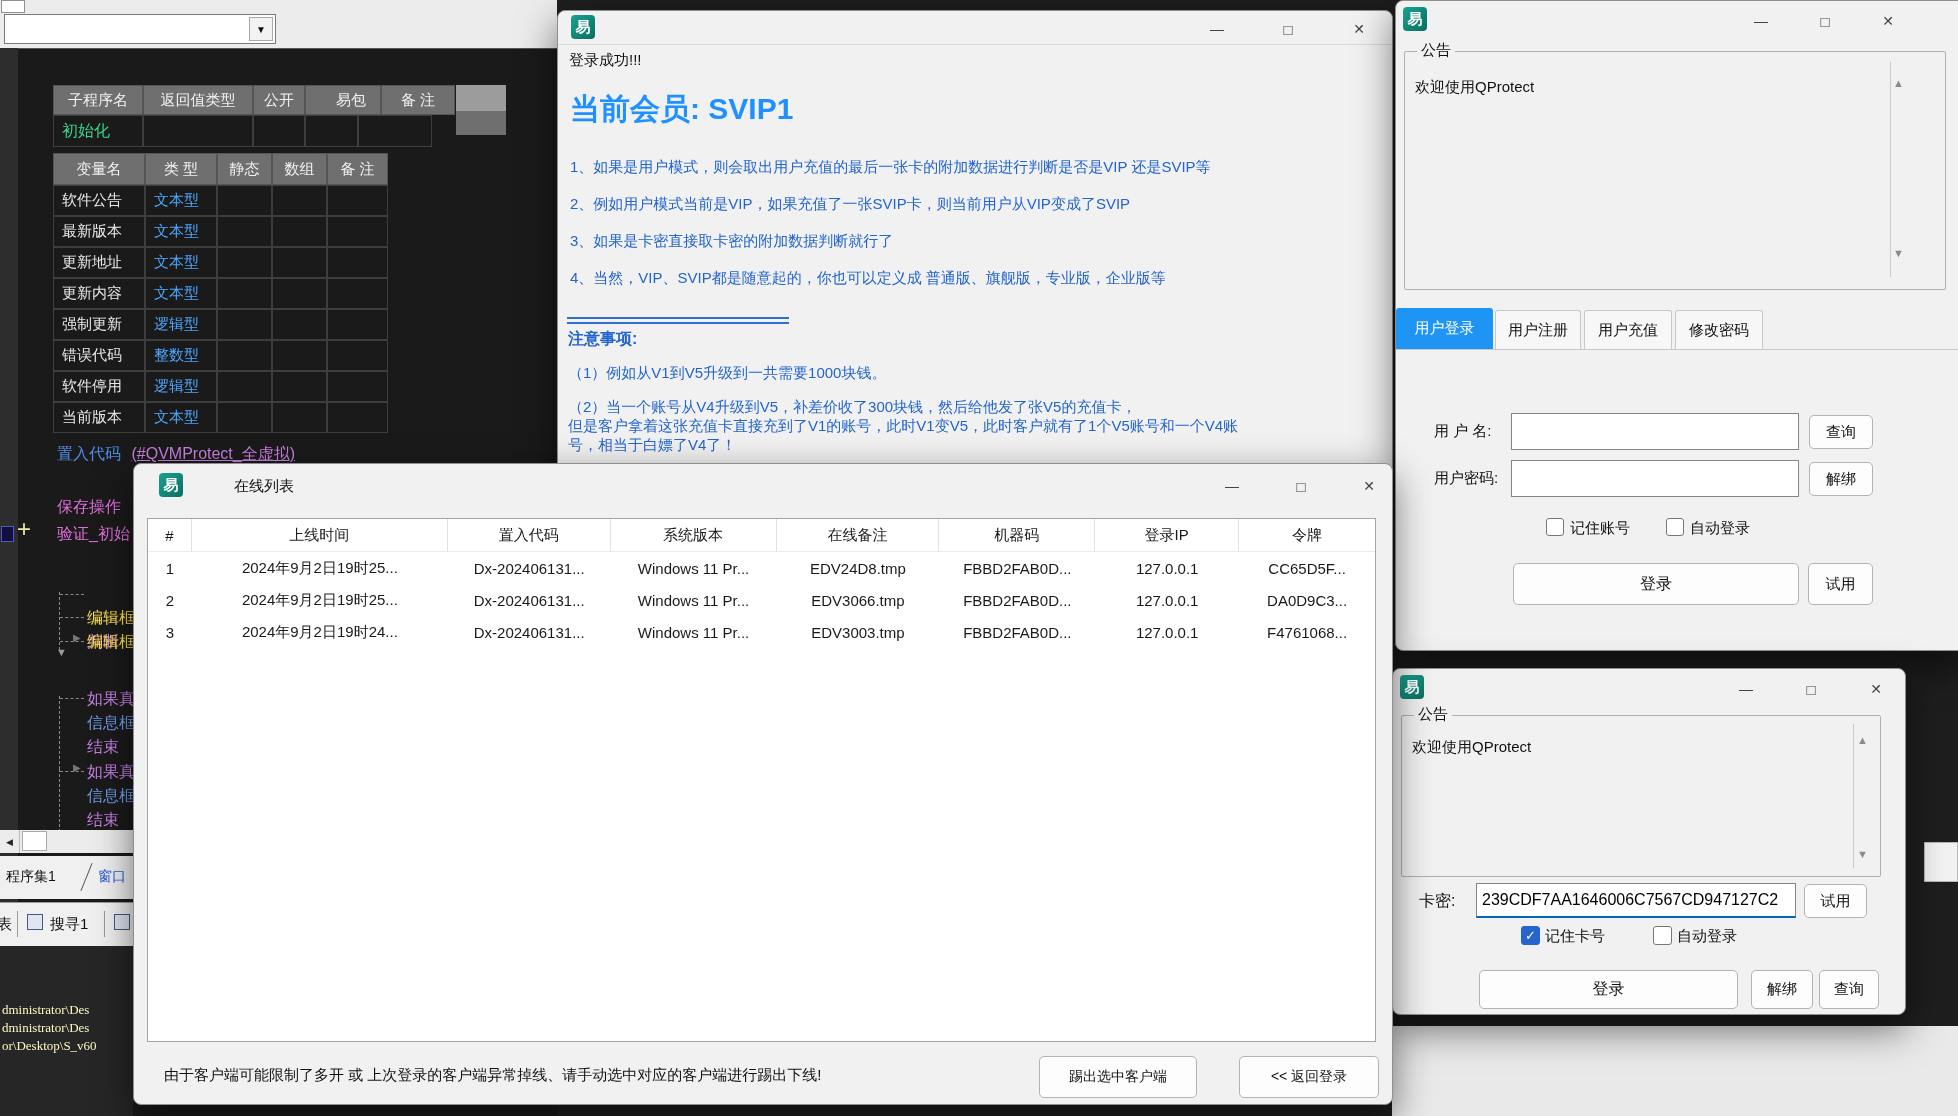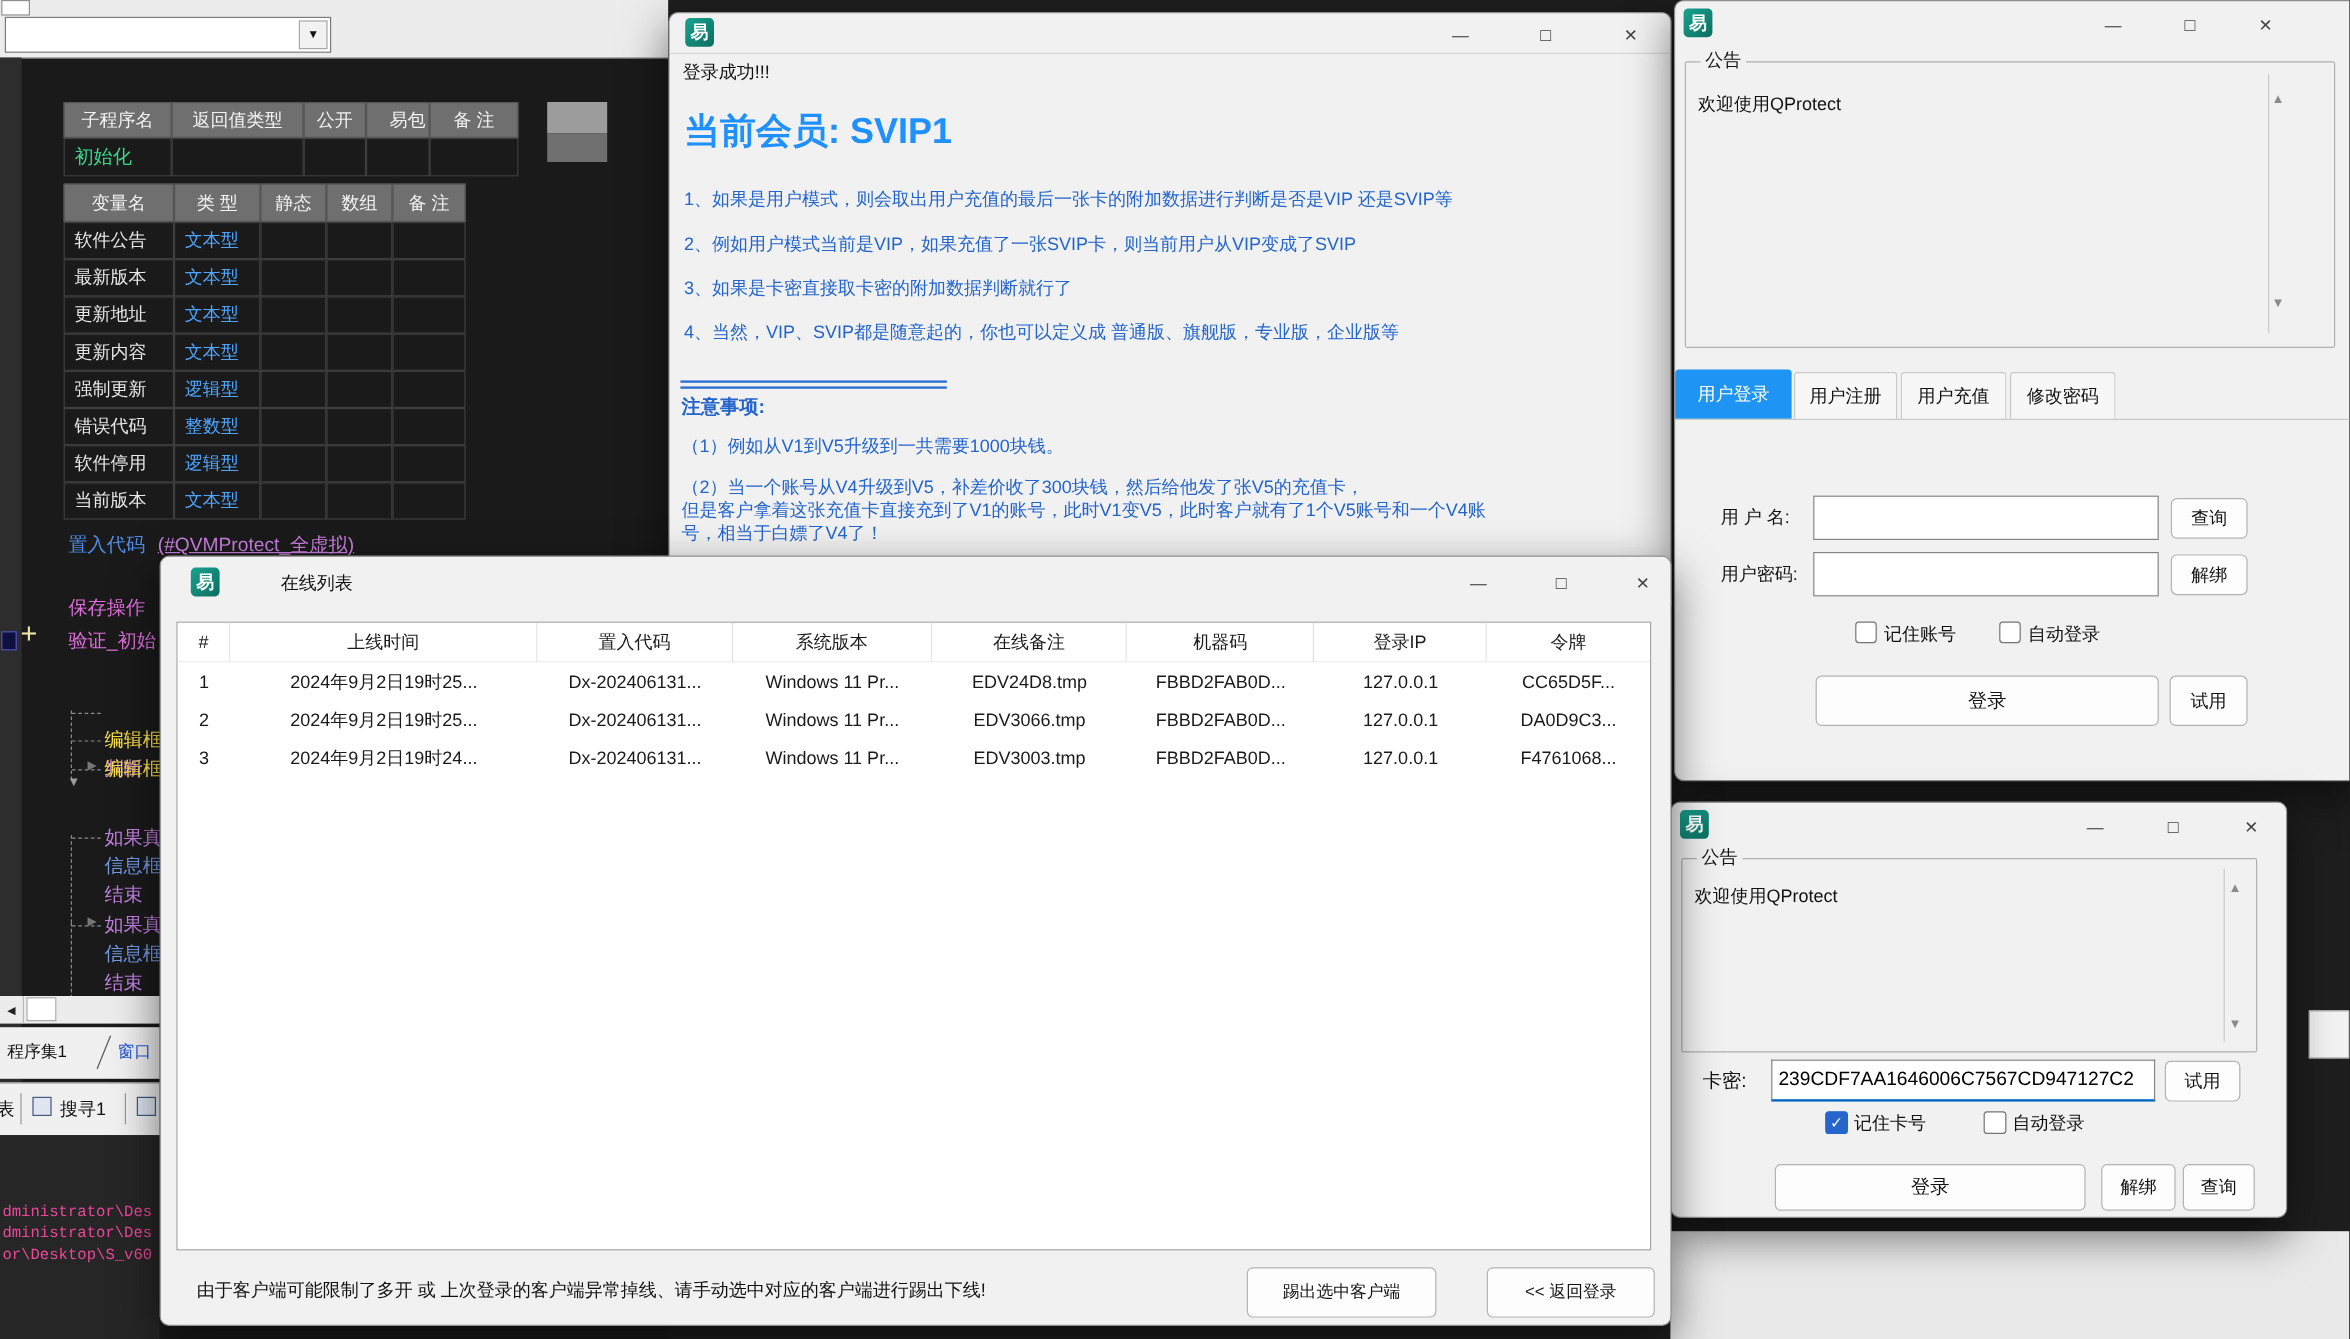--- a/index.html
+++ b/index.html
@@ -22,21 +22,21 @@
   .tab.inactive{background:#f7f7f7;color:#111;border:1px solid #c8c8c8;border-bottom:none;border-radius:3px 3px 0 0;}
   .flab{position:absolute;font-size:15px;color:#111;}
   
   .hcell{background:#6f6f6f;color:#f2f2f2;font-size:15px;display:flex;align-items:center;justify-content:center;border:1px solid #555;box-sizing:border-box;}
   .dcell{border:1px solid #3e3e3e;box-sizing:border-box;display:flex;align-items:center;padding-left:8px;font-size:15px;}
   .drow{display:flex;}
   .t-violet{color:#c07fe0;} .t-cyan{color:#fde047;} .t-info{color:#6f9be8;}
   .treelab{position:absolute;font-size:16px;line-height:20px;white-space:nowrap;}
   .guide{position:absolute;border-left:1px dashed #8a8a8a;width:0;}
   .guideh{position:absolute;border-top:1px dashed #8a8a8a;height:0;}
-  .consline{position:absolute;font-family:Liberation Mono, monospace;font-size:13px;color:#ec4899;white-space:pre;}
+  .consline{position:absolute;font-family:Liberation Serif, serif;font-size:13px;color:#fef9c3;white-space:pre;}
   .note{position:absolute;font-size:15px;color:#2365cd;white-space:pre-line;line-height:19px;}
   
   .lvh{display:flex;}
   .lvhc{height:33px;display:flex;align-items:center;justify-content:center;font-size:15px;color:#1a1a1a;border-right:1px solid #e0e0e0;border-bottom:1px solid #ececec;box-sizing:border-box;background:#fff;}
   .lvr{display:flex;}
   .lvc{height:32px;display:flex;align-items:center;justify-content:center;font-size:15px;color:#1a1a1a;box-sizing:border-box;}
   .c0{width:44px;}.c1{width:256px;}.c2{width:163px;}.c3{width:166px;}.c4{width:163px;}.c5{width:156px;}.c6{width:144px;}.c7{width:136px;}
 </style>
 </head>
 <body>
@@ -57,21 +57,21 @@
     <div class="a" style="left:0;top:48px;width:18px;height:1068px;background:#2d2d2d;"></div>
 
     <div class="a" style="left:456px;top:85px;width:50px;height:26px;background:#9c9c9c;"></div>
     <div class="a" style="left:456px;top:111px;width:50px;height:24px;background:#6f6f6f;"></div>
 
     <div class="a" style="left:53px;top:85px;">
       <div class="drow" style="height:30px;">
         <div class="hcell" style="width:90px;">子程序名</div>
         <div class="hcell" style="width:110px;">返回值类型</div>
         <div class="hcell" style="width:52px;">公开</div>
-        <div class="hcell" style="width:53px;padding-left:16px;">易包</div>
+        <div class="hcell" style="width:76px;padding-left:16px;">易包</div>
         <div class="hcell" style="width:74px;">备 注</div>
       </div>
       <div class="drow" style="height:32px;">
         <div class="dcell" style="width:90px;color:#3bd68c;font-size:16px;">初始化</div>
         <div class="dcell" style="width:110px;"></div>
         <div class="dcell" style="width:52px;"></div>
         <div class="dcell" style="width:53px;"></div>
         <div class="dcell" style="width:74px;"></div>
       </div>
     </div>

